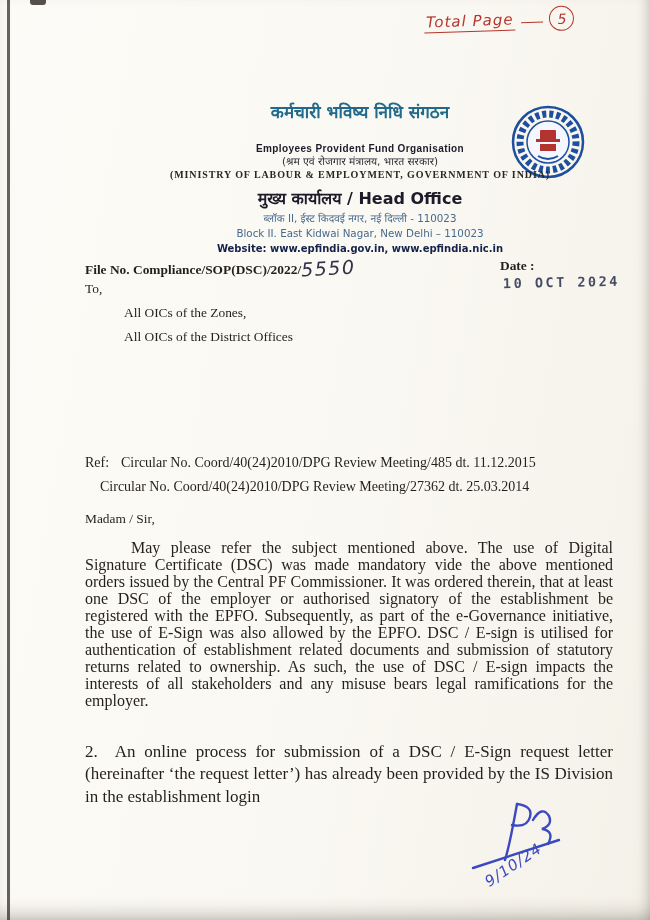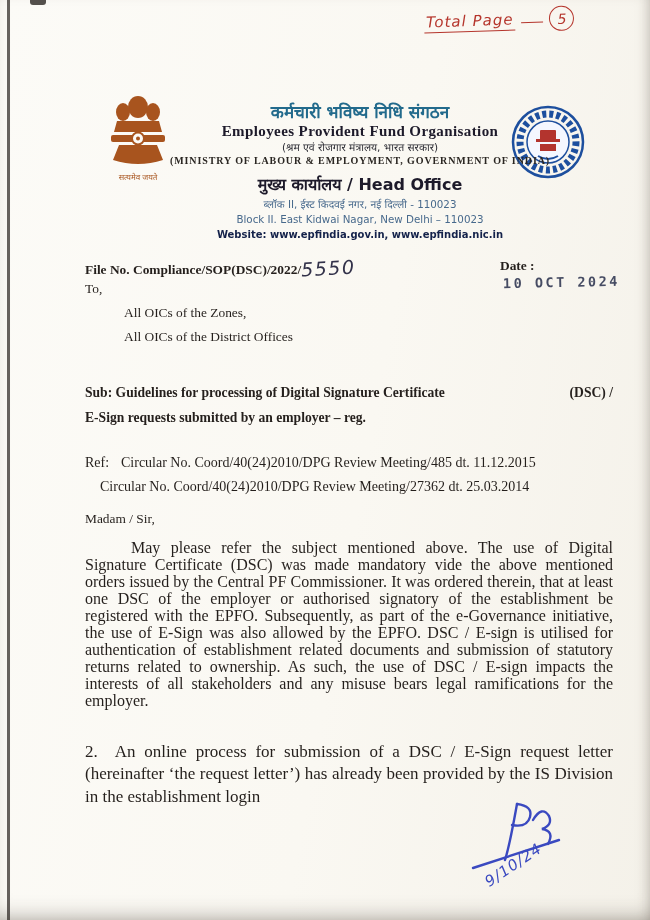--- a/index.html
+++ b/index.html
@@ -21,21 +21,21 @@
   .hw-total { position:absolute; left:424px; top:8px; font-size:15px; transform:rotate(-2deg); display:flex; align-items:center; gap:6px; }
   .hw-total .lbl { border-bottom:1.4px solid #b5352c; padding:0 2px 1px 2px; letter-spacing:1px; }
   .hw-total .dash { display:inline-block; width:22px; height:1.4px; background:#b5352c; margin-top:6px; }
   .hw-total .circ { display:inline-flex; align-items:center; justify-content:center; width:23px; height:23px; border:1.6px solid #b5352c; border-radius:50%; font-size:14px; }
 
   
   .emblem { position:absolute; left:104px; top:92px; }
   .epfo-logo { position:absolute; left:510px; top:104px; }
   .head-col { position:absolute; left:150px; top:100px; width:420px; text-align:center; }
   .org-hi { font-family:"DejaVu Sans", sans-serif; font-size:17px; font-weight:bold; color:#226a8c; }
-  .org-en { font-family:Liberation Serif, serif; font-size:15px; font-weight:bold; color:#1d1a2a; letter-spacing:.4px; margin-top:0; }
+  .org-en { font-family:Liberation Sans, sans-serif; font-size:10px; font-weight:bold; color:#1d1a2a; letter-spacing:.4px; margin-top:20px; }
   .min-hi { font-family:"DejaVu Sans", sans-serif; font-size:10.5px; color:#2b2b33; margin-top:0; }
   .min-en { font-size:10px; font-weight:bold; color:#2a2622; letter-spacing:.9px; margin-top:1px; }
   .office  { font-family:"DejaVu Sans", sans-serif; font-size:16px; font-weight:bold; color:#1d1a2a; margin-top:7px; }
   .addr    { font-family:"DejaVu Sans", sans-serif; font-size:10.3px; color:#47698c; margin-top:2px; }
   .site    { font-family:"DejaVu Sans", sans-serif; font-size:10px; font-weight:bold; color:#14224a; margin-top:4px; }
 
   
   .file-line { position:absolute; left:85px; top:256px; font-size:13.4px; font-weight:bold; }
   .file-line .hw-no { font-size:19px; letter-spacing:1.5px; display:inline-block; transform:rotate(-3deg) translateY(1px); font-weight:normal; }
   .date-label { position:absolute; left:500px; top:258px; font-size:13.4px; font-weight:bold; }
@@ -66,37 +66,20 @@
 
   <div class="edge-line"></div>
   <div class="corner-mark"></div>
 
   <div class="hw hw-red hw-total">
     <span class="lbl">Total Page</span>
     <span class="dash"></span>
     <span class="circ">5</span>
   </div>
 
-  <div class="emblem">
-    <svg width="68" height="98" viewBox="0 0 68 98">
-      <g fill="#a8541e">
-        <ellipse cx="34" cy="15" rx="10" ry="11"></ellipse>
-        <ellipse cx="19" cy="20" rx="7" ry="9"></ellipse>
-        <ellipse cx="49" cy="20" rx="7" ry="9"></ellipse>
-        <path d="M13 29 h42 l3 11 h-48 z"></path>
-        <rect x="7" y="43" width="54" height="7" rx="2"></rect>
-        <rect x="11" y="44.5" width="8" height="4.5" rx="2"></rect>
-        <rect x="49" y="44.5" width="8" height="4.5" rx="2"></rect>
-        <path d="M15 53 h38 l6 15 q-25 8 -50 0 z"></path>
-      </g>
-      <circle cx="34" cy="46.5" r="6" fill="#fbfaf6" stroke="#a8541e" stroke-width="2"></circle>
-      <circle cx="34" cy="46.5" r="2" fill="#a8541e"></circle>
-      <text x="34" y="88" text-anchor="middle" font-size="8" fill="#a8541e">सत्यमेव जयते</text>
-    </svg>
-  </div>
 
   <div class="epfo-logo">
     <svg width="76" height="76" viewBox="0 0 76 76">
       <circle cx="38" cy="38" r="35" fill="none" stroke="#1d4f9e" stroke-width="2.5"></circle>
       <circle cx="38" cy="38" r="28" fill="none" stroke="#1d4f9e" stroke-width="7" stroke-dasharray="4 3"></circle>
       <circle cx="38" cy="38" r="21" fill="#f4f7ff" stroke="#1d4f9e" stroke-width="1.5"></circle>
       <g fill="#b3342e">
         <rect x="30" y="26" width="16" height="11" rx="1"></rect>
         <rect x="30" y="40" width="16" height="7"></rect>
         <rect x="26" y="35" width="24" height="3"></rect>
@@ -121,27 +104,20 @@
   </div>
   <div class="date-label">Date :</div>
   <div class="date-stamp">10 OCT 2024</div>
 
   <div class="to-label">To,</div>
   <div class="recipients">
     <div>All OICs of the Zones,</div>
     <div>All OICs of the District Offices</div>
   </div>
 
-  <div class="subject">
-    <div class="l1">
-      <span>Sub: Guidelines for processing of Digital Signature Certificate</span>
-      <span>(DSC) /</span>
-    </div>
-    <div>E-Sign requests submitted by an employer – reg.</div>
-  </div>
 
   <div class="refs">
     <div class="row">
       <span class="lab">Ref:</span>
       <span>Circular No. Coord/40(24)2010/DPG Review Meeting/485 dt. 11.12.2015</span>
     </div>
     <div class="ind">Circular No. Coord/40(24)2010/DPG Review Meeting/27362 dt. 25.03.2014</div>
   </div>
 
   <div class="salutation">Madam / Sir,</div>

